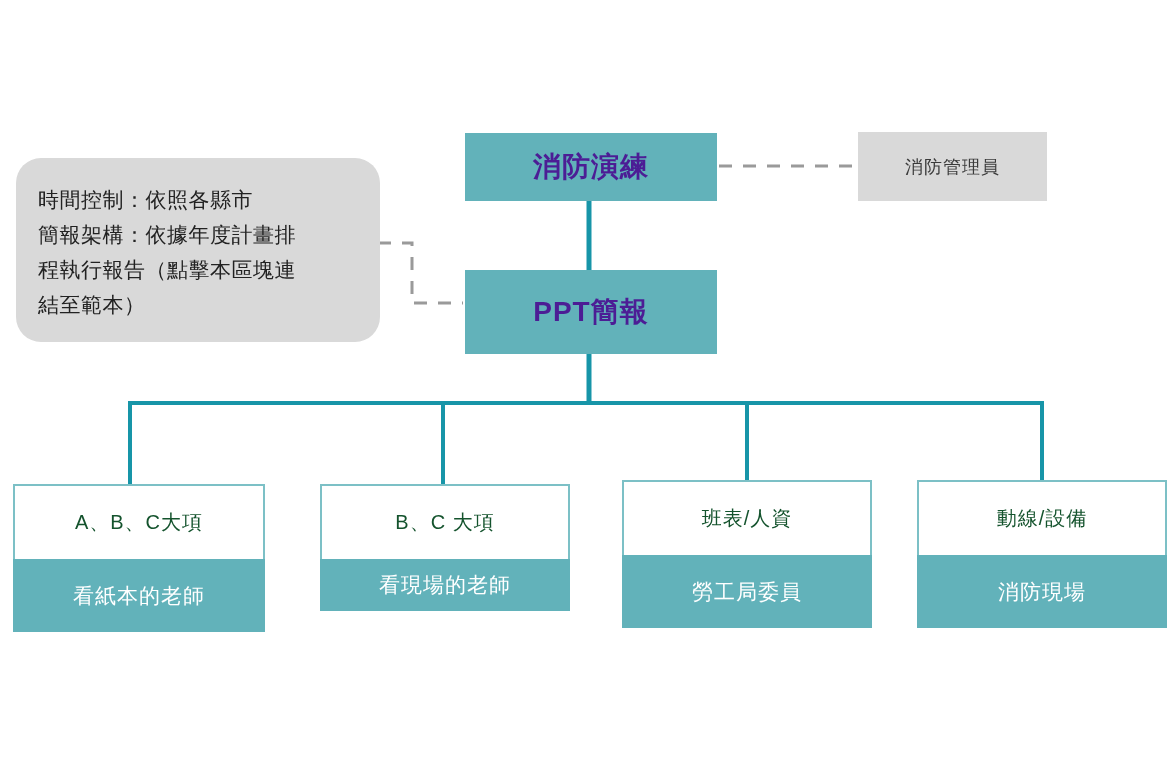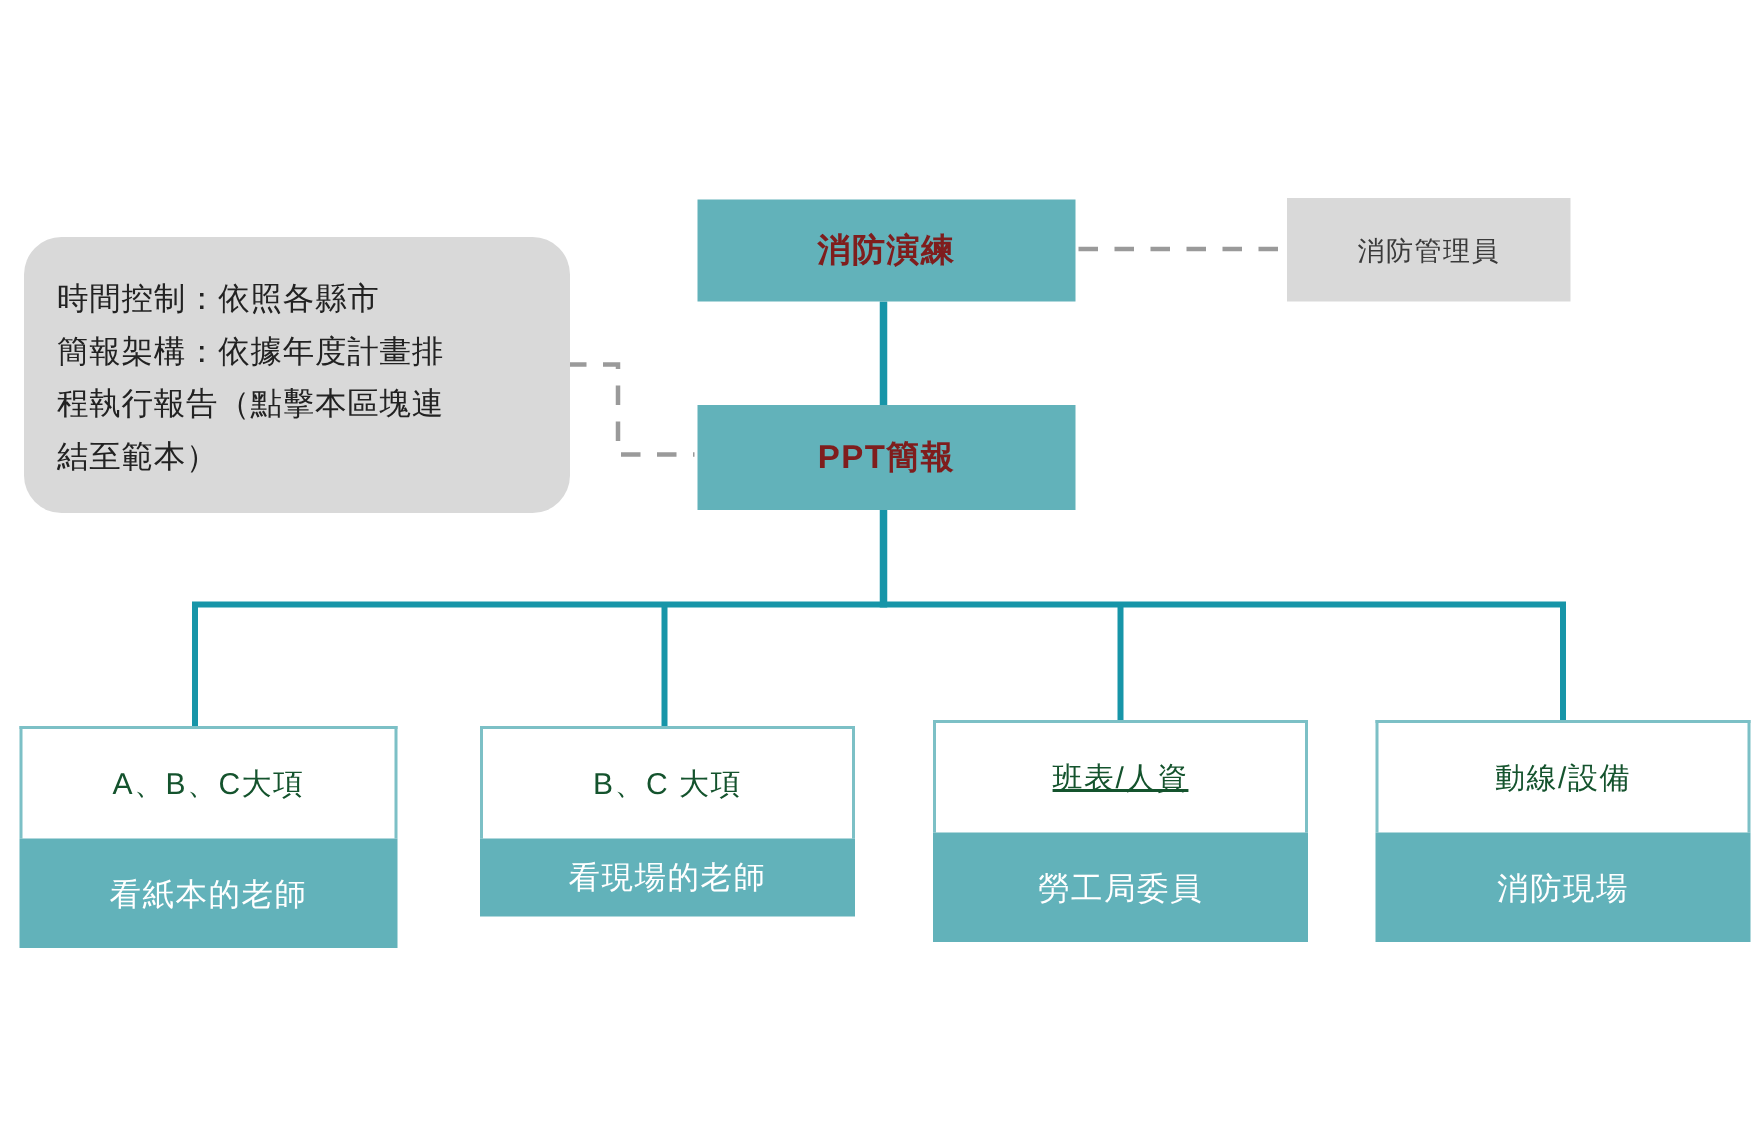--- a/index.html
+++ b/index.html
@@ -35,23 +35,23 @@
     position: absolute;
     box-sizing: border-box;
     display: flex;
     align-items: center;
     justify-content: center;
     text-align: center;
   }
 
   .node-teal {
     background: #62b2ba;
-    color: #7f1d1d;
+    color: #4c1d95;
     font-weight: bold;
-    font-size: 22px;
+    font-size: 28px;
     letter-spacing: 1px;
   }
 
   .node-gray {
     background: #d9d9d9;
     color: #3a3a3a;
     font-size: 18px;
     letter-spacing: 1px;
   }
 
@@ -130,21 +130,21 @@
   </div>
 
   <div class="node node-teal" style="left:465px; top:133px; width:252px; height:68px;">
     <span>消防演練</span>
   </div>
 
   <div class="node node-gray" style="left:858px; top:132px; width:189px; height:69px;">
     <span>消防管理員</span>
   </div>
 
-  <div class="node node-teal" style="left:465px; top:270px; width:252px; height:70px;">
+  <div class="node node-teal" style="left:465px; top:270px; width:252px; height:84px;">
     <span>PPT簡報</span>
   </div>
 
   <div class="card" style="left:13px; top:484px; width:252px; height:148px;">
     <div class="card-head" style="height:75px;">
       <span>A、B、C大項</span>
     </div>
     <div class="card-body" style="height:73px;">
       <span>看紙本的老師</span>
     </div>
@@ -153,21 +153,21 @@
   <div class="card" style="left:320px; top:484px; width:250px; height:148px;">
     <div class="card-head" style="height:75px;">
       <span>B、C 大項</span>
     </div>
     <div class="card-body" style="height:52px;">
       <span>看現場的老師</span>
     </div>
   </div>
 
   <div class="card" style="left:622px; top:480px; width:250px; height:148px;">
-    <div class="card-head" style="height:75px;text-decoration:underline;">
+    <div class="card-head" style="height:75px;">
       <span>班表/人資</span>
     </div>
     <div class="card-body" style="height:73px;">
       <span>勞工局委員</span>
     </div>
   </div>
 
   <div class="card" style="left:917px; top:480px; width:250px; height:148px;">
     <div class="card-head" style="height:75px;">
       <span>動線/設備</span>

